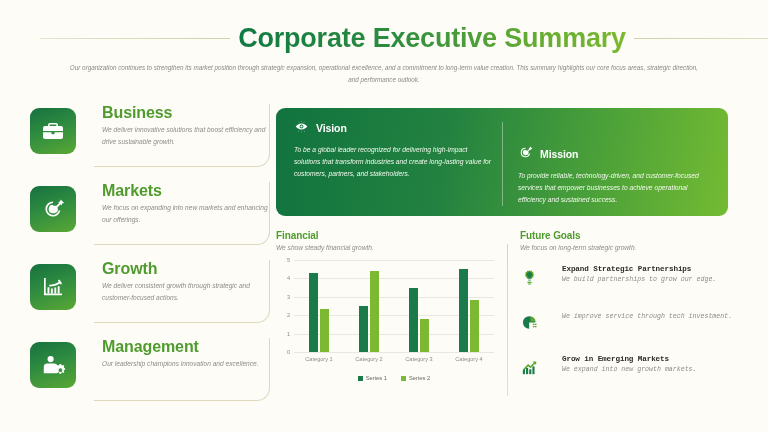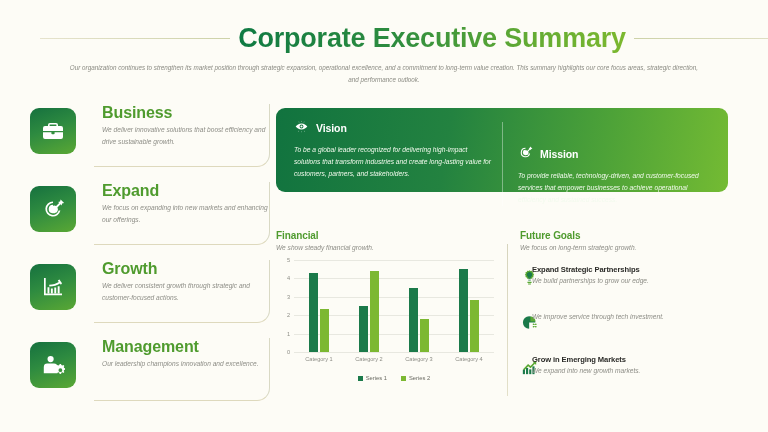--- a/index.html
+++ b/index.html
@@ -67,21 +67,21 @@
   .side-bracket {
     position:absolute; left:64px; top:0; width:176px; height:63px;
     border-right:1px solid #d9d9c4;
     border-bottom:1px solid #ded9bd;
     border-bottom-right-radius:13px;
     pointer-events:none;
   }
 
   
   #vm-panel {
-    position:absolute; left:276px; top:108px; width:452px; height:84px;
+    position:absolute; left:276px; top:108px; width:452px; height:108px;
     border-radius:9px;
     background:linear-gradient(100deg,#11733f 0%,#238240 38%,#4da238 72%,#74bb33 100%);
   }
   .vm-col { position:absolute; top:12px; width:198px; }
   #vm-col-vision { left:18px; }
   #vm-col-mission { left:242px;margin-top:26px; }
   #vm-divider {
     position:absolute; left:226px; top:14px; width:1px; height:84px;
     background:rgba(255,255,255,0.38);
   }
@@ -136,21 +136,21 @@
 
   
   #goals { position:absolute; left:244px; top:0; width:208px; }
   #goal-list { margin-top:14px; }
   .goal-item { position:relative; height:40px; margin-bottom:5px; }
   .goal-icon {
     position:absolute; left:0; top:3px; width:18px; height:18px;
     display:flex; align-items:center; justify-content:center;
   }
   .goal-icon svg { width:17px; height:17px; }
-  .goal-body { position:absolute; left:12px; top:0; width:180px; }
+  .goal-body { position:absolute; left:42px; top:0; width:180px;font-family:Liberation Mono, monospace; }
   .goal-title { font-size:7.6px; font-weight:bold; color:#2b2b28; letter-spacing:-0.1px; }
   .goal-desc { font-size:6.6px; font-style:italic; color:#8d8d86; margin-top:3px; }
 </style>
 </head>
 <body>
 
 <div id="header">
   <div id="title-row">
     <div class="deco-line" id="deco-line-left"></div>
     <div id="page-title">Corporate Executive Summary</div>
@@ -175,21 +175,21 @@
   </div>
 
   <div class="side-item">
     <div class="side-bracket"></div>
     <div class="side-icon">
       <svg viewBox="0 0 24 24">
           <path d="M19.6 2.4l-.5 2-2 .5 1.1 1.1-3.1 3.1a3.8 3.8 0 1 0 1.3 1.3l3.1-3.1 1.1 1.1.5-2 2-.5-3.5-3.5zM12 4.4a7.6 7.6 0 1 0 7.4 9.2h-1.7A5.9 5.9 0 1 1 12 6.1V4.4zm0 3.3a4.3 4.3 0 1 0 4.2 5.2h-1.8a2.5 2.5 0 1 1-2.4-3.1V7.7zm0 3.2a1.4 1.4 0 1 0 1.4 1.4A1.4 1.4 0 0 0 12 10.9z"></path>
         </svg>
     </div>
     <div class="side-body">
-      <div class="side-title">Expand</div>
+      <div class="side-title">Markets</div>
       <div class="side-desc">We focus on expanding into new markets and enhancing our offerings.</div>
     </div>
   </div>
 
   <div class="side-item">
     <div class="side-bracket"></div>
     <div class="side-icon">
       <svg viewBox="0 0 24 24">
           <path d="M3 3v17.2h18v-1.7H4.7V3H3zm15.4 1.5l-1.6 1.1 1 1.4c-2.5 1.6-5.7 2.6-9.6 2.8l.1 1.7c4.3-.2 7.8-1.3 10.6-3.1l1 1.4 1.1-1.6-2.6-3.7zM6.5 12.3v6h1.9v-6H6.5zm3.4 1.3v4.7h1.9v-4.7H9.9zm3.4-1.1v5.8h1.9v-5.8h-1.9zm3.4-1.2v7h1.9v-7h-1.9z"></path>
         </svg>

